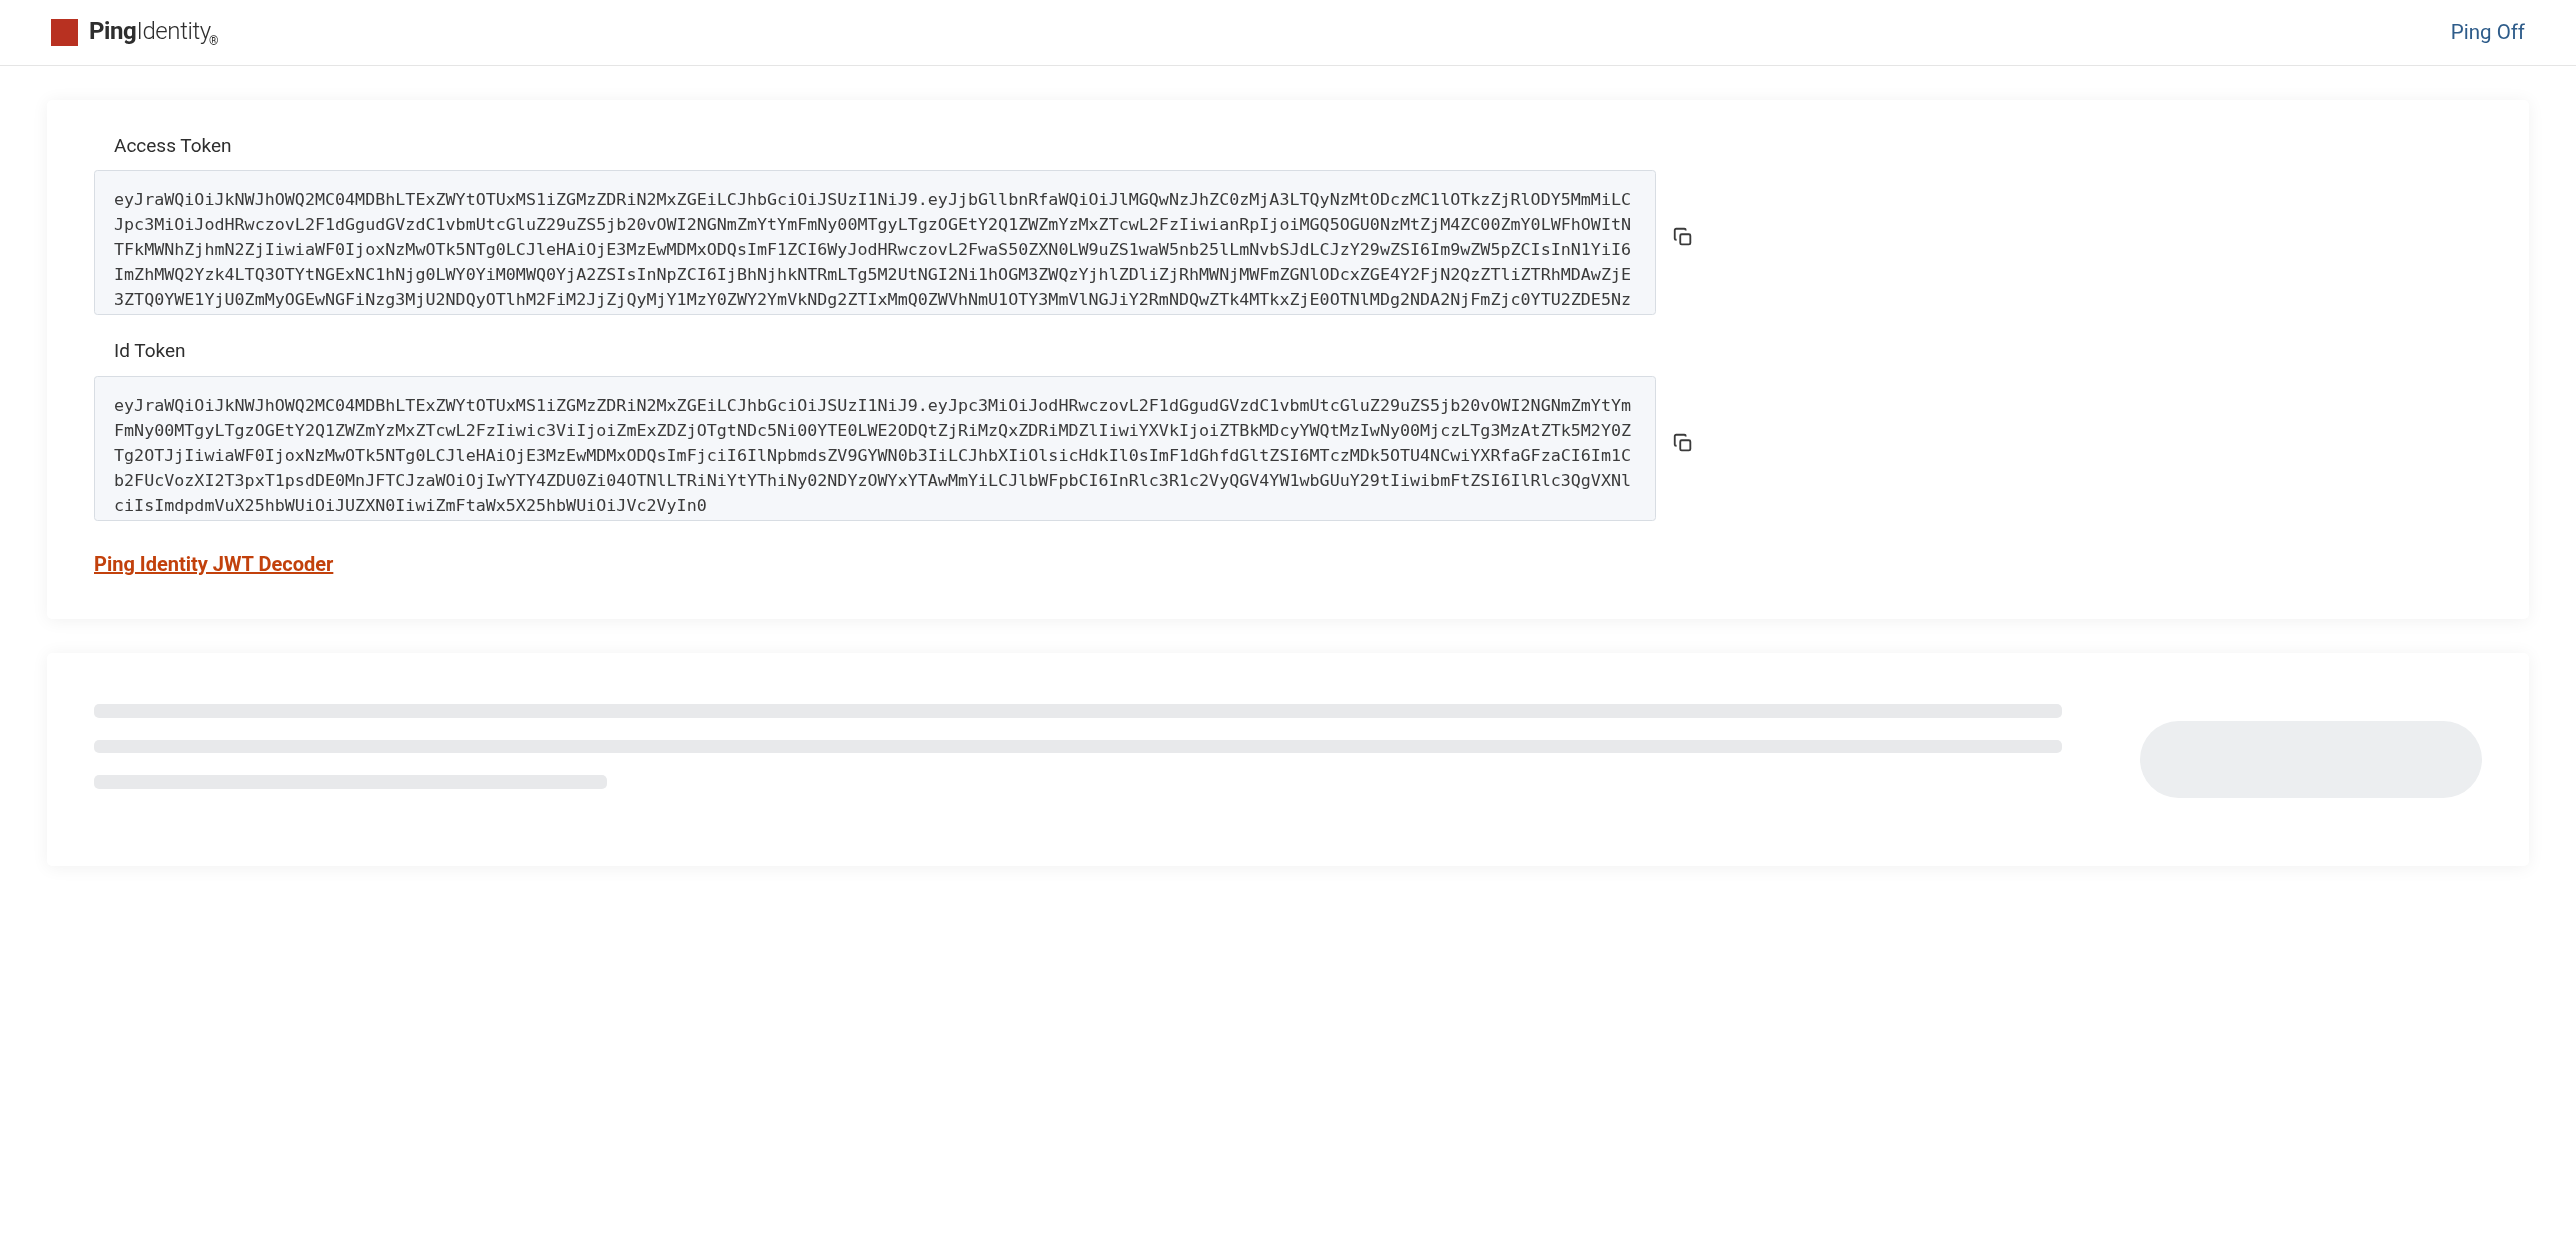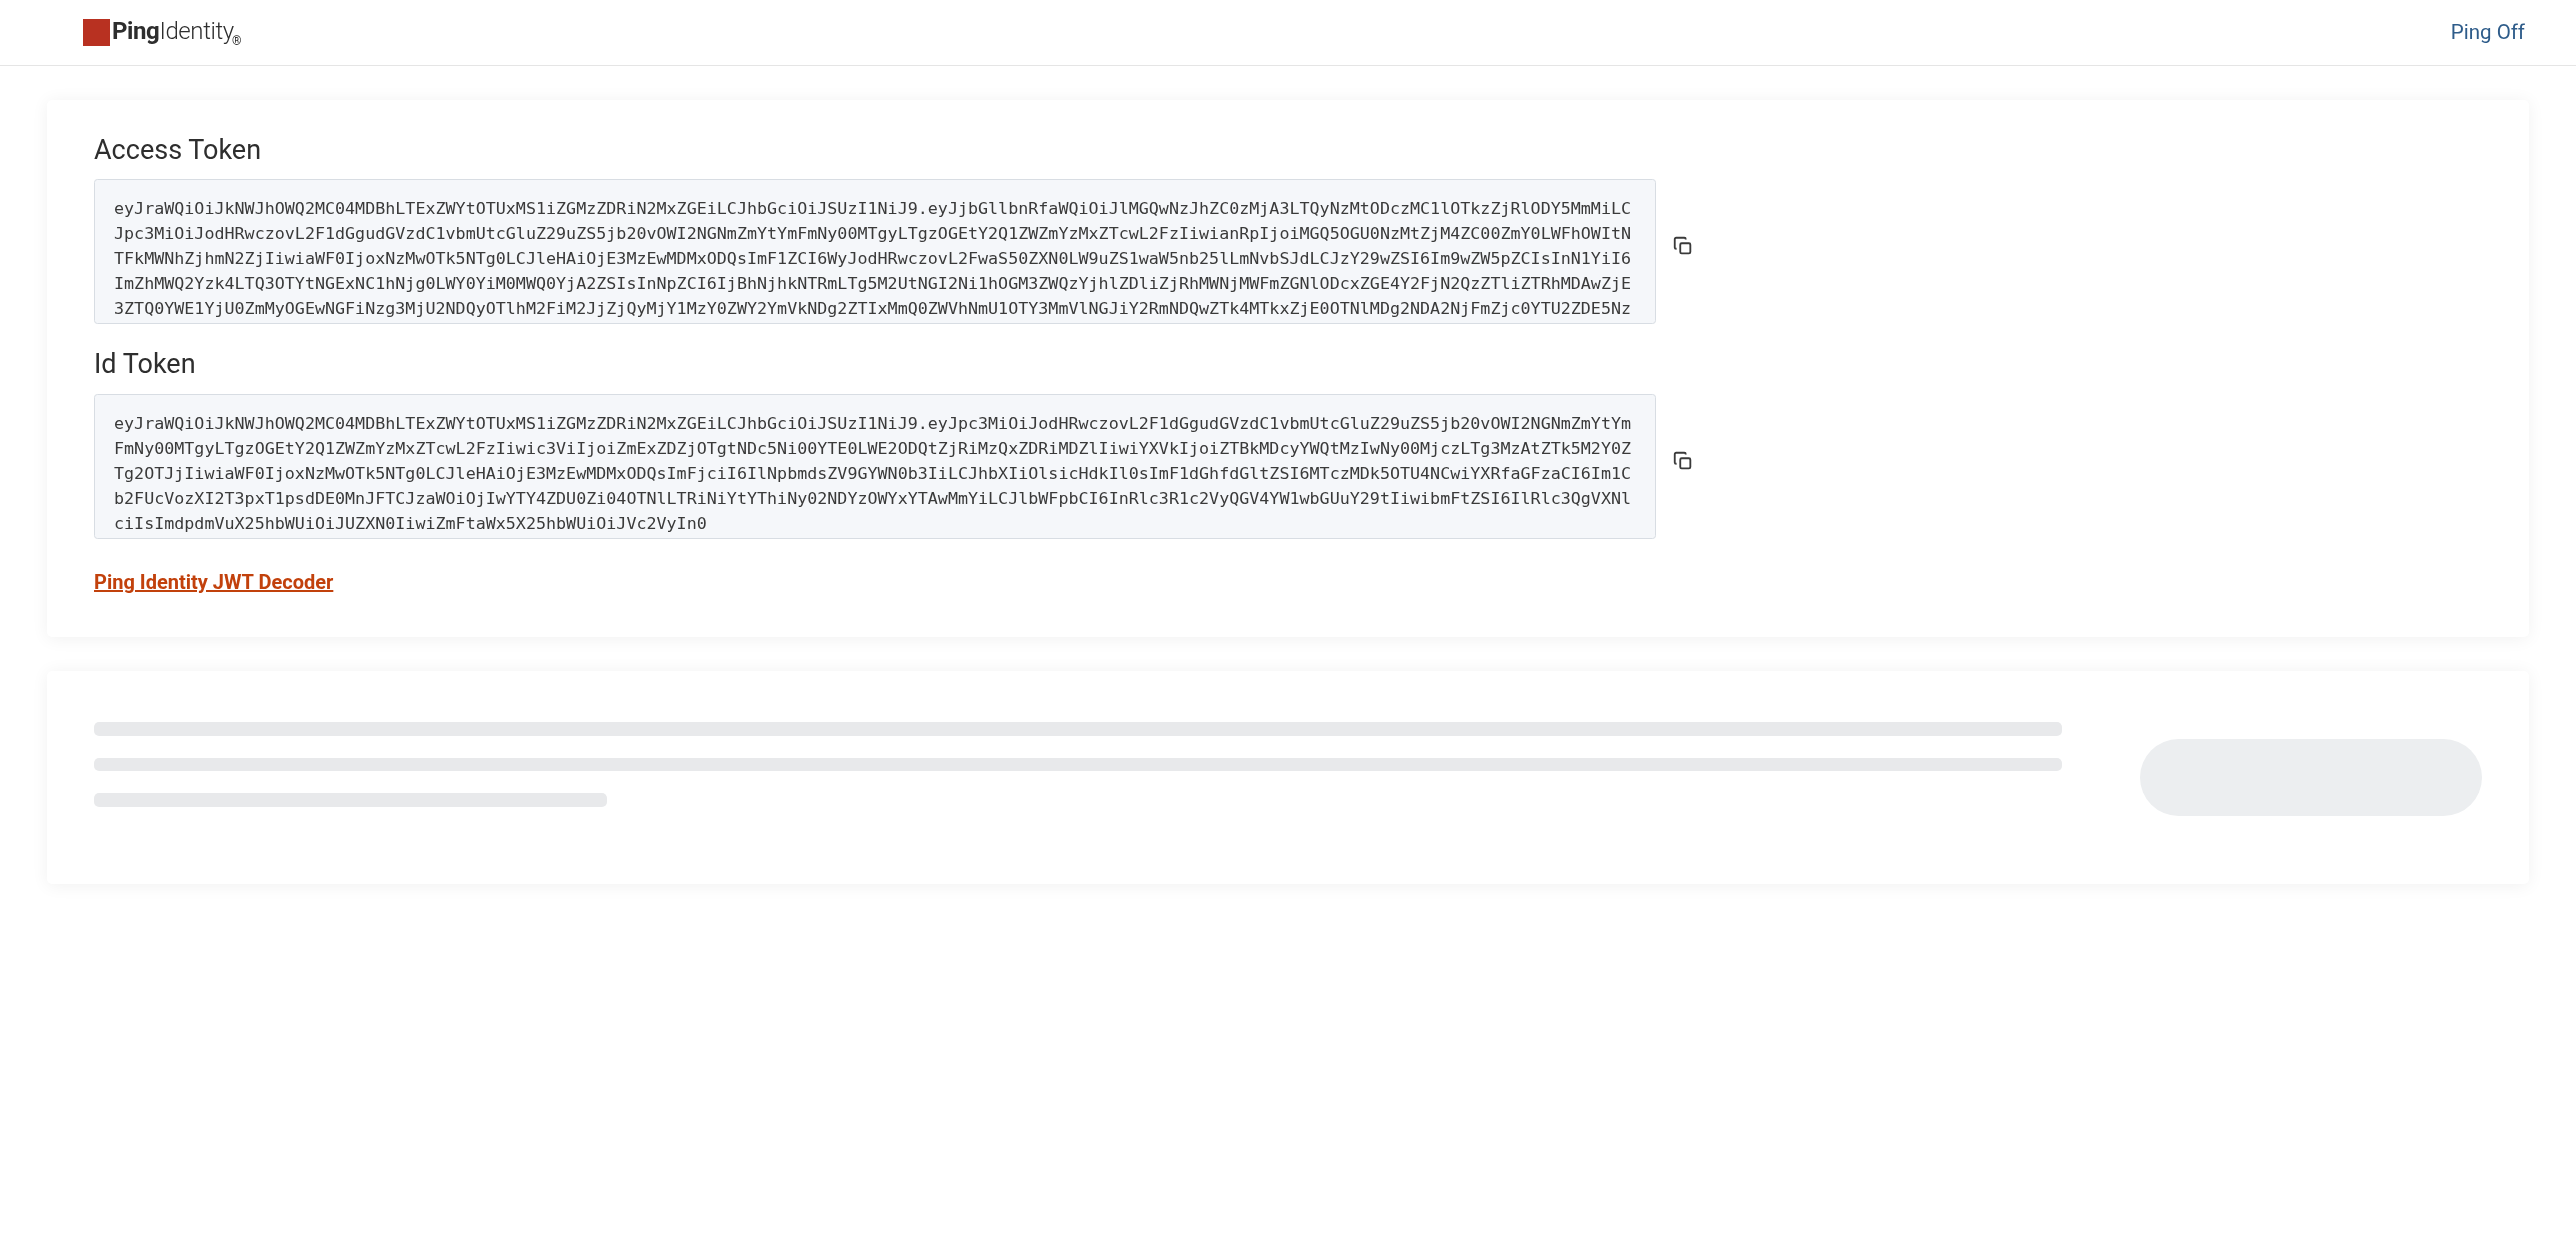--- a/index.html
+++ b/index.html
@@ -16,22 +16,21 @@
       display: flex;
       justify-content: space-between;
       align-items: center;
       padding: 17px 51px;
       border-bottom: 0.9px solid #e5e5e5;
       background: #ffffff;
     }
     .logo {
       display: flex;
       align-items: center;
-      gap: 2px;
-      margin-left: 32px;
+      gap: 11px;
     }
     .logo-square {
       width: 27px;
       height: 27px;
       background: #b83121;
     }
     .logo-text {
       font-size: 24px;
       color: #2e2e2e;
       letter-spacing: -0.4px;
@@ -57,24 +56,25 @@
       padding: 34px 47px 51px 47px;
     }
     .card {
       background: #ffffff;
       border-radius: 5.1px;
       box-shadow: 0 1.7px 17px rgba(0,0,0,0.06);
       padding: 34px 47px 43px 47px;
       margin-bottom: 34px;
     }
     .section-label {
-      font-size: 27px;
+      font-size: 19px;
       color: #2e2e2e;
       font-weight: 400;
       margin-bottom: 13.7px;
+      margin-left: 20px;
     }
     .token-row {
       display: flex;
       align-items: flex-start;
       gap: 0;
       margin-bottom: 24px;
     }
     .token-box {
       flex: 0 0 auto;
       width: 1562px;

